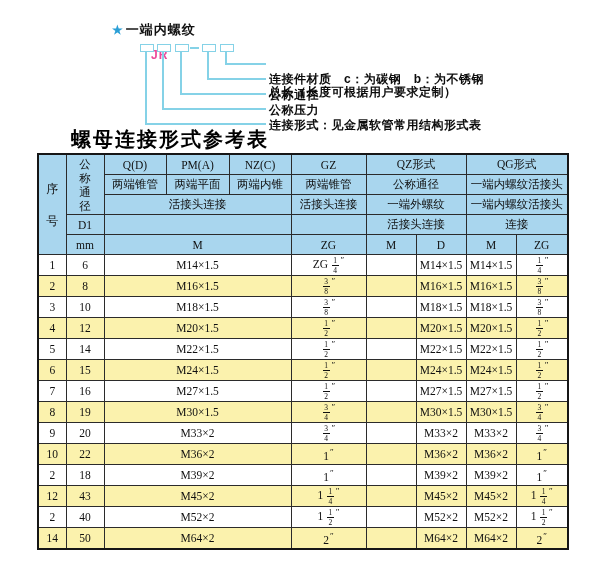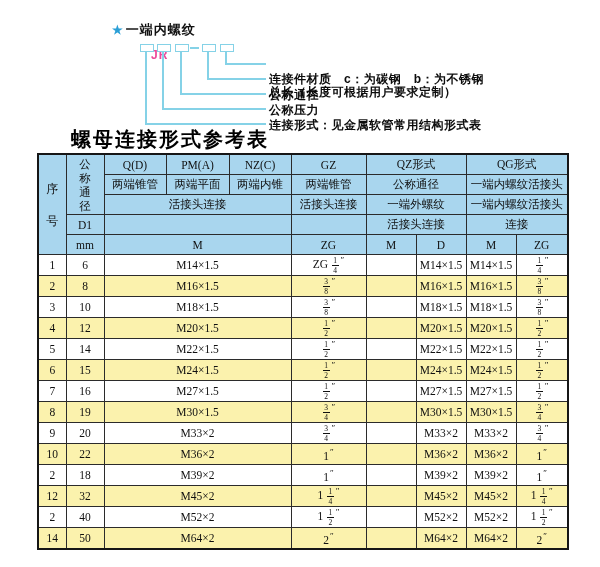--- a/index.html
+++ b/index.html
@@ -314,21 +314,21 @@
           <td>18</td>
           <td colspan="3">M39×2</td>
           <td>1<span class="q">″</span></td>
           <td></td>
           <td>M39×2</td>
           <td>M39×2</td>
           <td>1<span class="q">″</span></td>
         </tr>
         <tr class="alt">
           <td>12</td>
-          <td>32</td>
+          <td>43</td>
           <td colspan="3">M45×2</td>
           <td>1 <span class="frac">
               <span class="fn">1</span>
               <span class="fd">4</span>
             </span><span class="q">″</span></td>
           <td></td>
           <td>M45×2</td>
           <td>M45×2</td>
           <td>1 <span class="frac">
               <span class="fn">1</span>

